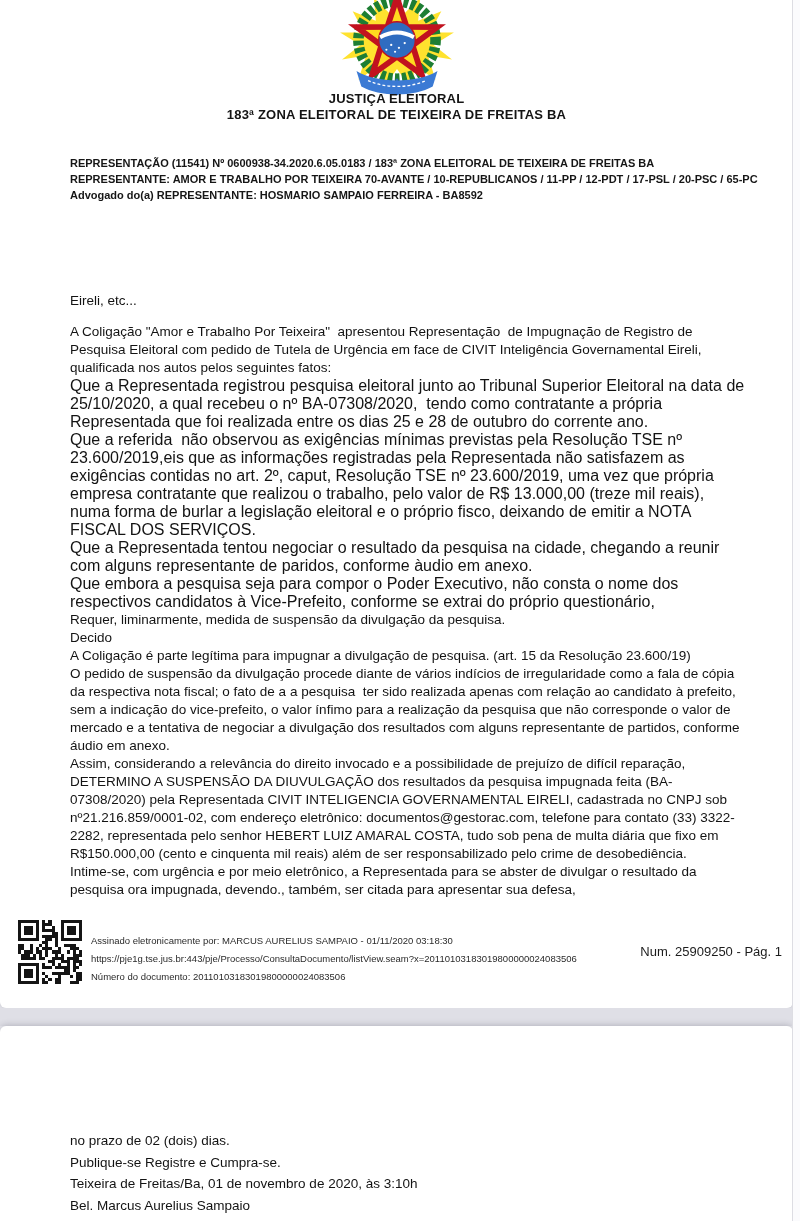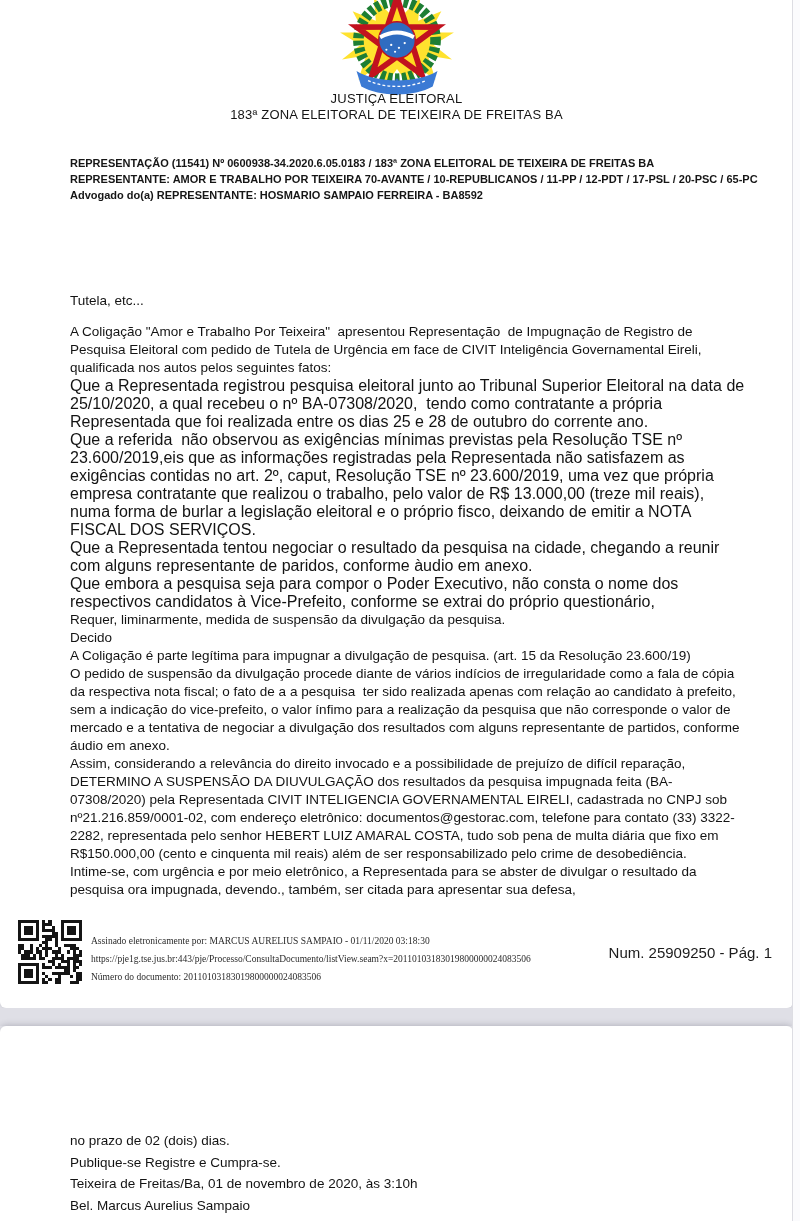--- a/index.html
+++ b/index.html
@@ -19,35 +19,35 @@
   .page2{top:1026px;height:1300px;}
   .page-gap{position:absolute;left:0;top:1008px;width:793px;height:18px;background:#dfdfe6;}
   .scroll-gutter{
     position:absolute;right:0;top:0;width:7px;height:1221px;
     background:#fbfbfd;border-left:1px solid #dddde3;z-index:10;
   }
   
   .emblem{position:absolute;top:-2px;left:0;width:793px;text-align:center;}
   
   .court-title{position:absolute;top:99px;left:0;width:793px;text-align:center;
-    font-weight:normal;font-size:13px;line-height:16px;letter-spacing:.2px;color:#141414;}
+    font-weight:bold;font-size:13px;line-height:16px;letter-spacing:.2px;color:#141414;}
   
   .case-header{position:absolute;top:163px;left:70px;width:700px;
     font-weight:bold;font-size:11px;line-height:16px;color:#161616;}
   .case-header div{white-space:nowrap;}
   
   .doc-body{position:absolute;top:300px;left:70px;width:678px;color:#131313;}
   .para{margin:0;white-space:pre-wrap;font-size:13.5px;line-height:18px;}
   .para.small{font-size:16px;line-height:18px;}
   .para.vistos{margin-bottom:13px;}
   
-  .sign-footer{position:absolute;top:928px;left:18px;display:flex;align-items:flex-start;font-family:Liberation Serif, serif;}
+  .sign-footer{position:absolute;top:928px;left:18px;display:flex;align-items:flex-start;}
   .qr{width:64px;height:64px;flex:0 0 auto;}
   .sign-lines{margin-left:9px;padding-top:12px;font-size:9.5px;line-height:18px;color:#2a2a2a;}
-  .page-ref{position:absolute;top:952px;right:21px;font-size:15px;color:#1c1c1c;}
+  .page-ref{position:absolute;top:952px;right:11px;font-size:13px;color:#1c1c1c;}
   
   .page2-text{position:absolute;top:104px;left:70px;font-size:13.5px;line-height:21.5px;color:#131313;}
 </style>
 </head>
 <body>
 
 <div class="viewer">
 
   <div class="page page1">
 
@@ -83,21 +83,21 @@
       <div>183ª ZONA ELEITORAL DE TEIXEIRA DE FREITAS BA</div>
     </div>
 
     <div class="case-header">
       <div>REPRESENTAÇÃO (11541) Nº 0600938-34.2020.6.05.0183 / 183ª ZONA ELEITORAL DE TEIXEIRA DE FREITAS BA</div>
       <div>REPRESENTANTE: AMOR E TRABALHO POR TEIXEIRA 70-AVANTE / 10-REPUBLICANOS / 11-PP / 12-PDT / 17-PSL / 20-PSC / 65-PC</div>
       <div>Advogado do(a) REPRESENTANTE: HOSMARIO SAMPAIO FERREIRA - BA8592</div>
     </div>
 
     <div class="doc-body">
-      <p class="para vistos">Tutela, etc...</p>
+      <p class="para vistos">Eireli, etc...</p>
       <p class="para">A Coligação "Amor e Trabalho Por Teixeira"  apresentou Representação  de Impugnação de Registro de Pesquisa Eleitoral com pedido de Tutela de Urgência em face de CIVIT Inteligência Governamental Eireli, qualificada nos autos pelos seguintes fatos:</p>
       <p class="para small">Que a Representada registrou pesquisa eleitoral junto ao Tribunal Superior Eleitoral na data de 25/10/2020, a qual recebeu o nº BA-07308/2020,  tendo como contratante a própria Representada que foi realizada entre os dias 25 e 28 de outubro do corrente ano.</p>
       <p class="para small">Que a referida  não observou as exigências mínimas previstas pela Resolução TSE nº 23.600/2019,eis que as informações registradas pela Representada não satisfazem as exigências contidas no art. 2º, caput, Resolução TSE nº 23.600/2019, uma vez que própria empresa contratante que realizou o trabalho, pelo valor de R$ 13.000,00 (treze mil reais), numa forma de burlar a legislação eleitoral e o próprio fisco, deixando de emitir a NOTA FISCAL DOS SERVIÇOS.</p>
       <p class="para small">Que a Representada tentou negociar o resultado da pesquisa na cidade, chegando a reunir com alguns representante de paridos, conforme àudio em anexo.</p>
       <p class="para small">Que embora a pesquisa seja para compor o Poder Executivo, não consta o nome dos respectivos candidatos à Vice-Prefeito, conforme se extrai do próprio questionário,</p>
       <p class="para">Requer, liminarmente, medida de suspensão da divulgação da pesquisa.</p>
       <p class="para">Decido</p>
       <p class="para">A Coligação é parte legítima para impugnar a divulgação de pesquisa. (art. 15 da Resolução 23.600/19)</p>
       <p class="para">O pedido de suspensão da divulgação procede diante de vários indícios de irregularidade como a fala de cópia da respectiva nota fiscal; o fato de a a pesquisa  ter sido realizada apenas com relação ao candidato à prefeito, sem a indicação do vice-prefeito, o valor ínfimo para a realização da pesquisa que não corresponde o valor de mercado e a tentativa de negociar a divulgação dos resultados com alguns representante de partidos, conforme áudio em anexo.</p>
       <p class="para">Assim, considerando a relevância do direito invocado e a possibilidade de prejuízo de difícil reparação, DETERMINO A SUSPENSÃO DA DIUVULGAÇÃO dos resultados da pesquisa impugnada feita (BA- 07308/2020) pela Representada CIVIT INTELIGENCIA GOVERNAMENTAL EIRELI, cadastrada no CNPJ sob nº21.216.859/0001-02, com endereço eletrônico: documentos@gestorac.com, telefone para contato (33) 3322-2282, representada pelo senhor HEBERT LUIZ AMARAL COSTA, tudo sob pena de multa diária que fixo em R$150.000,00 (cento e cinquenta mil reais) além de ser responsabilizado pelo crime de desobediência.</p>

